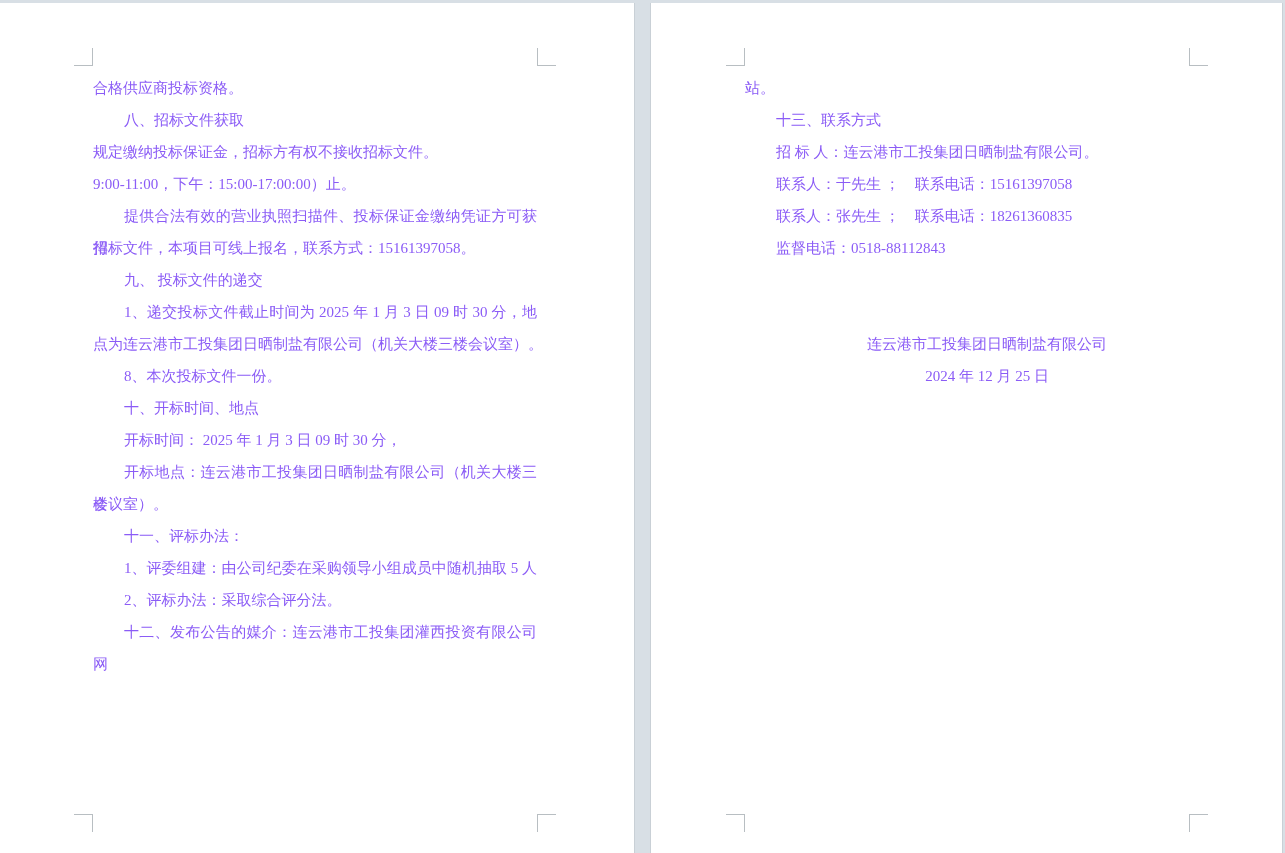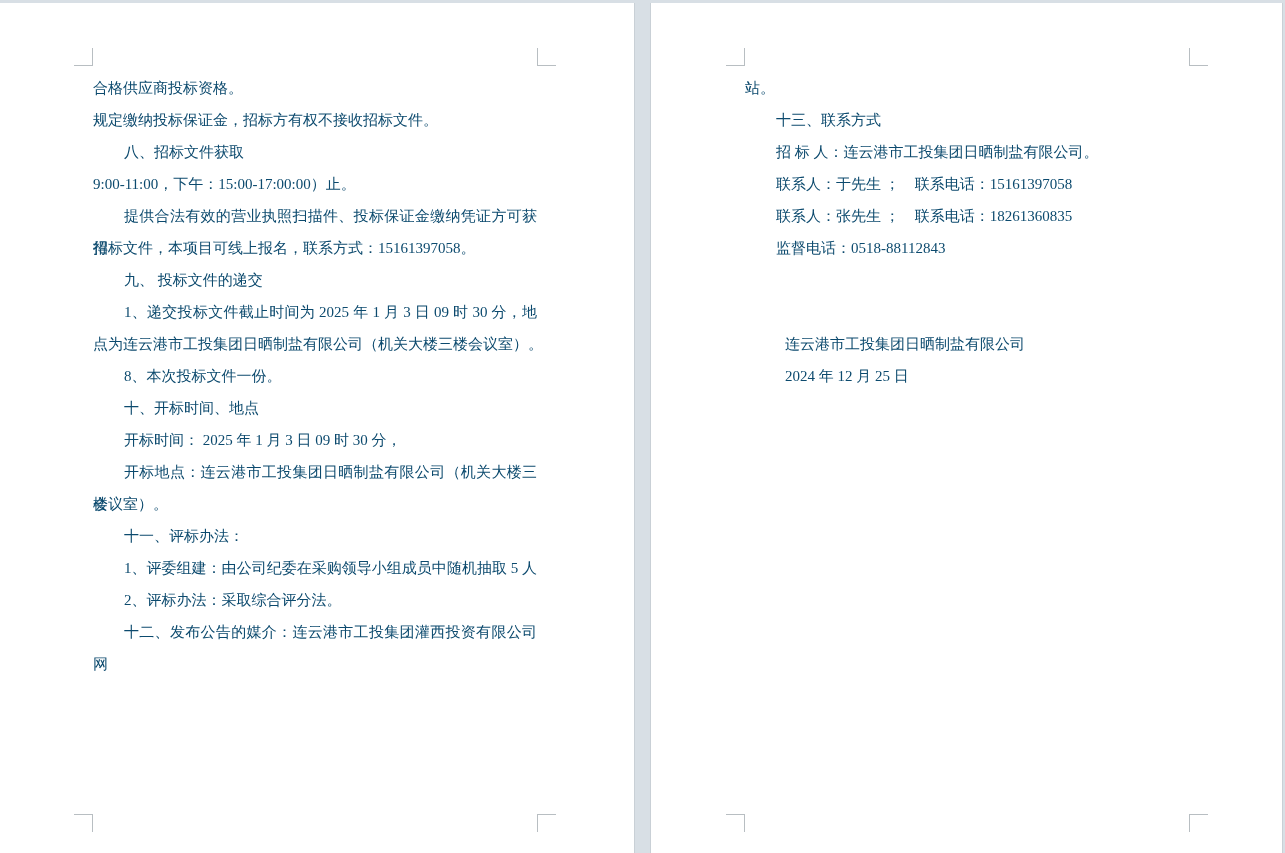--- a/index.html
+++ b/index.html
@@ -14,37 +14,38 @@
     position:absolute;top:3px;height:850px;
     background:#ffffff;
     border-left:1px solid #c9d0d6;
     border-right:1px solid #c9d0d6;
     box-sizing:border-box;
   }
   .page-left{left:-2px;width:637px;}
   .page-right{left:650px;width:633px;}
   .text-area{
     position:absolute;left:94px;top:69px;width:444px;
-    color:#0c4a6e;
+    color:#8b5cf6;
     font-size:15px;
   }
   .line{
     height:32px;line-height:32px;
     white-space:pre;
     overflow:visible;
   }
   .in2{text-indent:31px;}
   .fill{
     white-space:normal;
     text-align:justify;
     text-align-last:justify;
     text-justify:distribute;
   }
   .center{
     white-space:normal;
+    text-align:center;
     margin-left:40px;
     text-indent:0;
   }
   .mark{
     position:absolute;width:19px;height:18px;box-sizing:border-box;
   }
   .mark.tl{left:75px;top:45px;border-right:1px solid #b8bec2;border-bottom:1px solid #b8bec2;}
   .mark.tr{left:538px;top:45px;border-left:1px solid #b8bec2;border-bottom:1px solid #b8bec2;}
   .mark.bl{left:75px;top:811px;border-right:1px solid #b8bec2;border-top:1px solid #b8bec2;}
   .mark.br{left:538px;top:811px;border-left:1px solid #b8bec2;border-top:1px solid #b8bec2;}
@@ -54,22 +55,22 @@
 
 <div>
 
   <div class="page page-left">
     <div class="mark tl"></div>
     <div class="mark tr"></div>
     <div class="mark bl"></div>
     <div class="mark br"></div>
     <div class="text-area">
         <div class="line">合格供应商投标资格。</div>
+        <div class="line in2">八、招标文件获取</div>
         <div class="line">规定缴纳投标保证金，招标方有权不接收招标文件。</div>
-        <div class="line in2">八、招标文件获取</div>
         <div class="line">9:00-11:00，下午：15:00-17:00:00）止。</div>
         <div class="line in2 fill">提供合法有效的营业执照扫描件、投标保证金缴纳凭证方可获得</div>
         <div class="line">招标文件，本项目可线上报名，联系方式：15161397058。</div>
         <div class="line in2">九、 投标文件的递交</div>
         <div class="line in2 fill">1、递交投标文件截止时间为 2025 年 1 月 3 日 09 时 30 分，地</div>
         <div class="line">点为连云港市工投集团日晒制盐有限公司（机关大楼三楼会议室）。</div>
         <div class="line in2">8、本次投标文件一份。</div>
         <div class="line in2">十、开标时间、地点</div>
         <div class="line in2">开标时间： 2025 年 1 月 3 日 09 时 30 分，</div>
         <div class="line in2 fill">开标地点：连云港市工投集团日晒制盐有限公司（机关大楼三楼</div>

